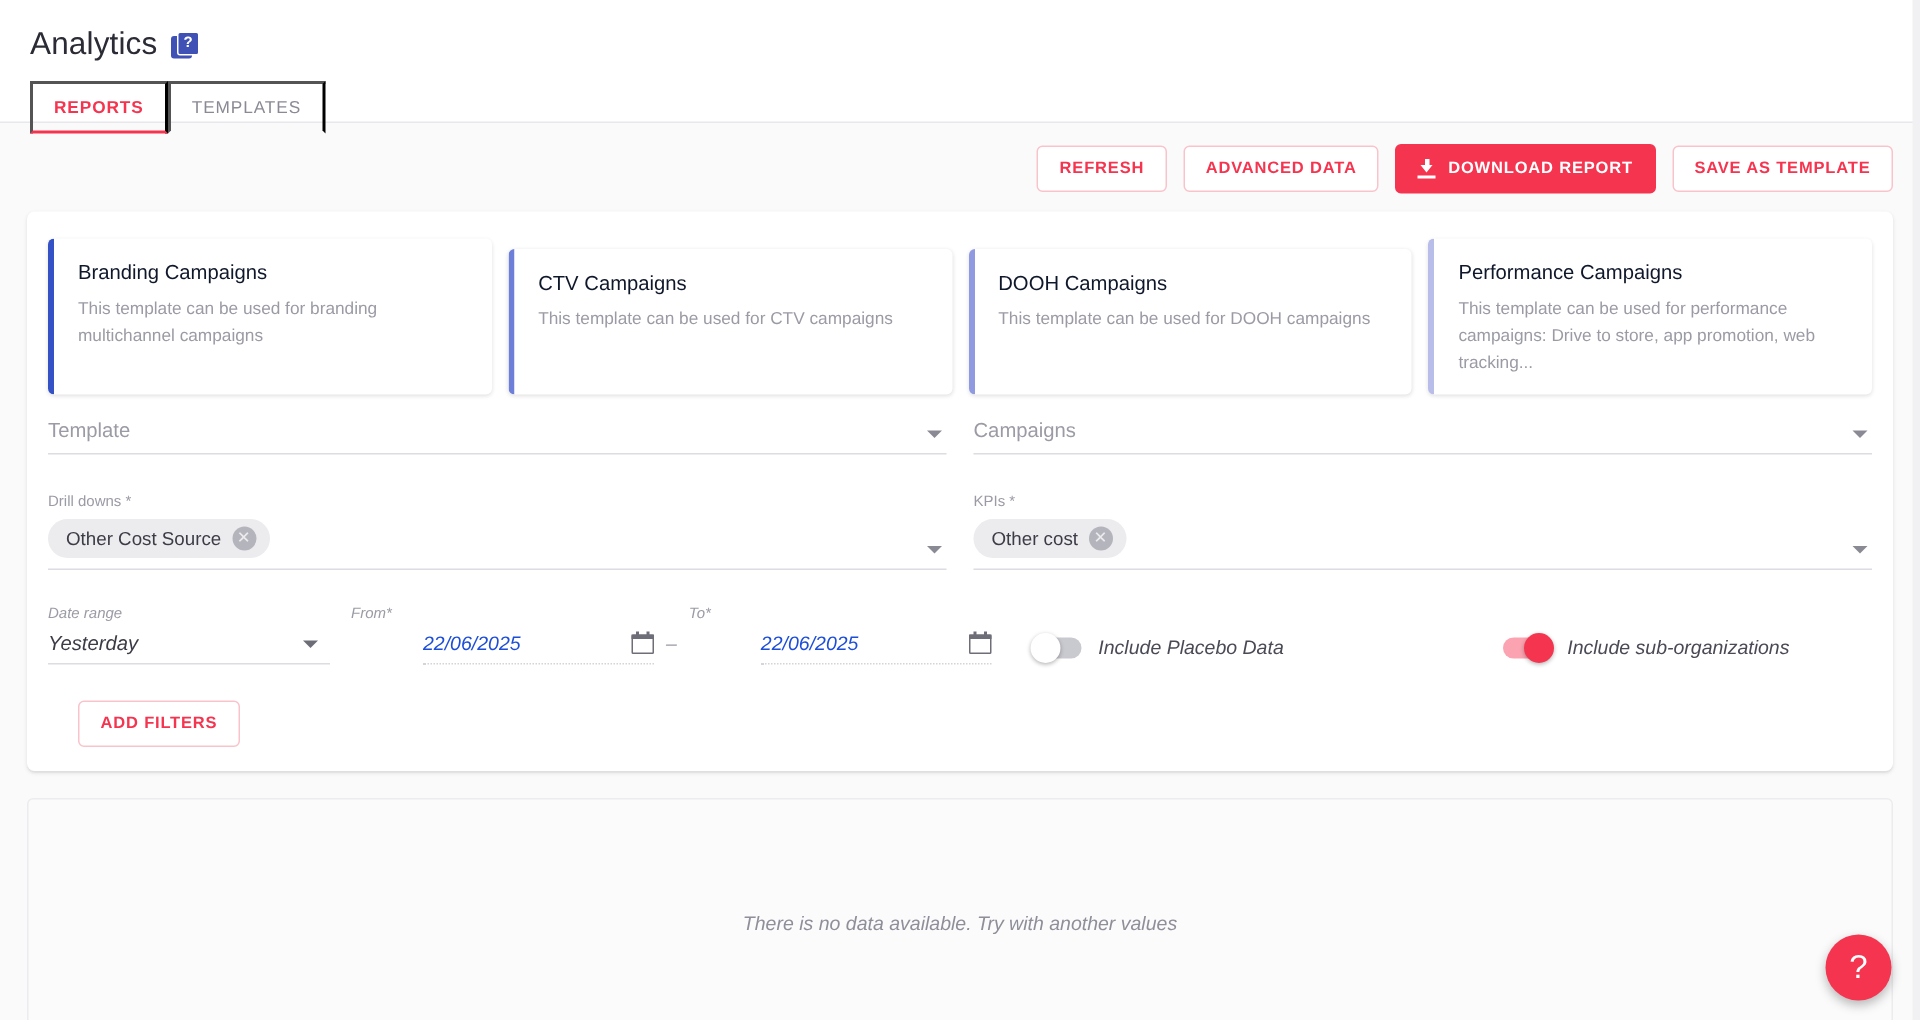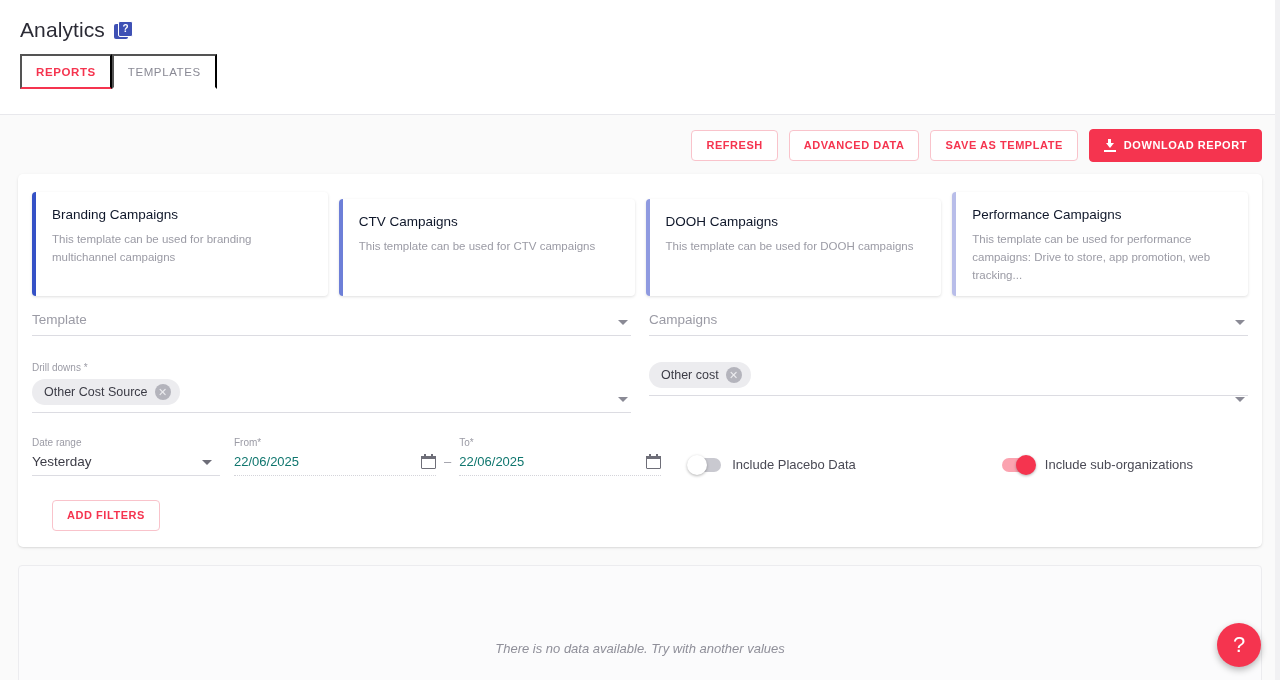--- a/index.html
+++ b/index.html
@@ -8,21 +8,21 @@
     font-family: "Liberation Sans", sans-serif;
     background: #fafafa;
     overflow: hidden;
   }
 
   
   .app-header {
     background: #ffffff;
     padding: 18px 0 0 0;
     border-bottom: 1px solid #e8e8ec;
-    height: 115px;
+    height: 82px;
   }
   .title-row {
     display: flex; align-items: center; gap: 9px;
     padding-left: 20px;
   }
   .page-title {
     font-size: 21px; color: #2b2b35; letter-spacing: .1px;
   }
   .help-doc-icon { position: relative; width: 19px; height: 19px; display:block; }
   .help-doc-icon .back {
@@ -113,36 +113,37 @@
     background: #ececef; border-radius: 13px;
     padding: 5px 9px 5px 12px; font-size: 12.5px; color: #3c3c46;
   }
   .chip-x {
     width: 16px; height: 16px; border-radius: 50%; background: #b4b4bc;
     color: #ececef; font-size: 11px; line-height: 16px; text-align: center;
     cursor: pointer; font-family: "Liberation Sans", sans-serif;
   }
 
   
-  .row-3 { margin-top: 24px; display: flex; align-items: flex-end; }
+  .row-3 { margin-top: 24px; display: flex; align-items: flex-end; font-style: italic; }
   .daterange { width: 188px; }
   .daterange .sel {
     border-bottom: 1px solid #dcdce2; padding-bottom: 6px;
     font-size: 13.5px; color: #3c3c46; position: relative;
   }
   .daterange .caret2 {
     position: absolute; right: 8px; bottom: 10px; width: 0; height: 0;
     border-left: 5px solid transparent; border-right: 5px solid transparent;
     border-top: 5px solid #6d6d78;
   }
   .datefield { width: 202px; margin-left: 14px; }
   .datefield .dval {
     border-bottom: 1px dotted #d4d4da; padding-bottom: 6px;
-    font-size: 13px; color: #0f766e; display: flex; align-items: flex-start;
+    font-size: 13px; color: #1d4ed8; display: flex; align-items: flex-start;
     justify-content: space-between;
+    margin-left: 48px;
   }
   .cal-icon { width: 15px; height: 15px; position: relative; display:inline-block; }
   .cal-icon .body {
     position:absolute; left:0; top:2px; width:15px; height:13px;
     border: 1.6px solid #6e6e78; border-radius: 1px; background: #fff;
   }
   .cal-icon .top { position:absolute; left:0; top:2px; width:15px; height:3px; background:#6e6e78; }
   .cal-icon .p1 { position:absolute; left:3px; top:0; width:1.6px; height:4px; background:#6e6e78; }
   .cal-icon .p2 { position:absolute; left:10px; top:0; width:1.6px; height:4px; background:#6e6e78; }
   .dash { margin: 0 8px 7px 8px; color: #9b9ba5; font-size: 13px; }
@@ -197,27 +198,27 @@
   </div>
   <div class="tabs">
     <button class="tab active">REPORTS</button>
     <button class="tab">TEMPLATES</button>
   </div>
 </div>
 
 <div class="toolbar">
   <button class="btn">REFRESH</button>
   <button class="btn">ADVANCED DATA</button>
-  <button class="btn">SAVE AS TEMPLATE</button>
   <button class="btn primary">
     <span class="dl-icon">
         <span class="dl-bar"></span>
       </span>
     <span>DOWNLOAD REPORT</span>
   </button>
+  <button class="btn">SAVE AS TEMPLATE</button>
 </div>
 
 <div class="panel">
 
   <div class="cards">
     <div class="tcard" style="border-left-color:#3451c6; margin-top:0; min-height:90px;">
       <h3>Branding Campaigns</h3>
       <p>This template can be used for branding multichannel campaigns</p>
     </div>
     <div class="tcard" style="border-left-color:#6d7fd8; margin-top:7px; min-height:83px;">
@@ -254,20 +255,21 @@
       <span class="field-label">Drill downs *</span>
       <div class="field-line">
         <span class="chip">
           <span>Other Cost Source</span>
           <span class="chip-x">✕</span>
         </span>
       </div>
       <span class="caret"></span>
     </div>
     <div class="field">
+      <span class="field-label">KPIs *</span>
       <div class="field-line">
         <span class="chip">
           <span>Other cost</span>
           <span class="chip-x">✕</span>
         </span>
       </div>
       <span class="caret"></span>
     </div>
   </div>
 

